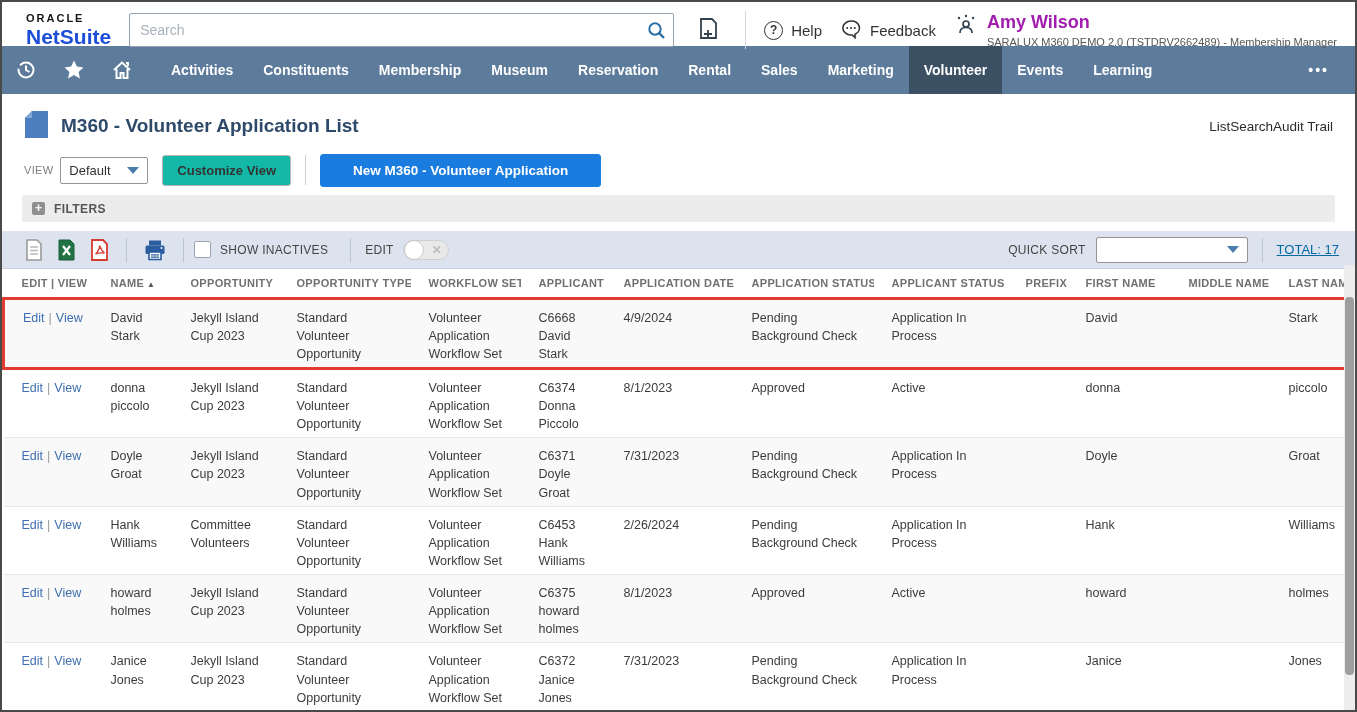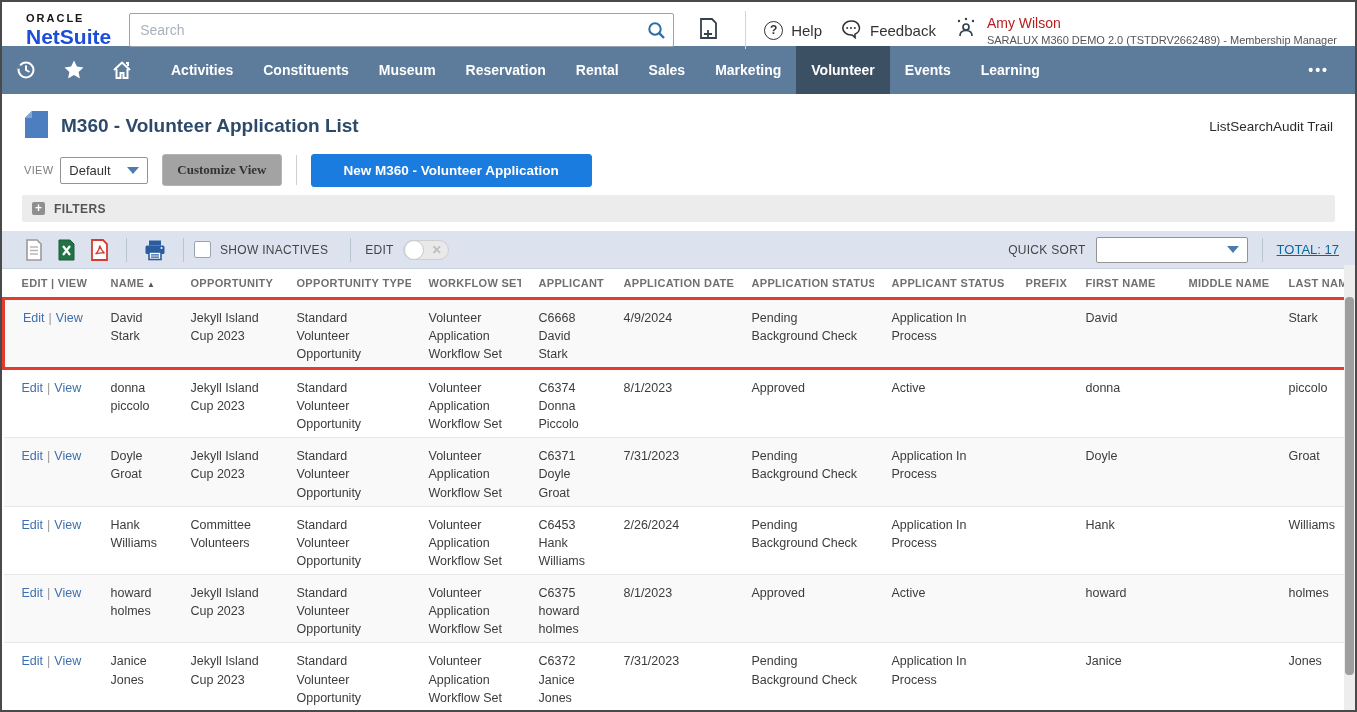--- a/index.html
+++ b/index.html
@@ -18,21 +18,21 @@
   .search-wrap input { flex:1; border:none; outline:none; font-size:14px; color:#333; padding:0 10px;
     font-family:"Liberation Sans", sans-serif; }
   .search-wrap input::placeholder { color:#a9b2bc; }
   .search-icon { width:34px; display:flex; align-items:center; justify-content:center; cursor:pointer; }
   .hdr-right { margin-left:auto; display:flex; align-items:center; gap:18px; }
   .vdiv { width:1px; height:38px; background:#d6d6d6; }
   .hdr-item { display:flex; align-items:center; gap:8px; font-size:15px; color:#333; cursor:pointer; }
   .qmark { width:19px; height:19px; border:1.5px solid #333; border-radius:50%; display:flex; align-items:center;
     justify-content:center; font-size:12px; font-weight:bold; color:#333; }
   .user-block { display:flex; align-items:flex-start; gap:9px; }
-  .user-text .name { font-size:14px; font-weight:normal; color:#b91c1c; }
+  .user-text .name { font-size:18px; font-weight:bold; color:#a21caf; }
   .user-text .role { font-size:11px; color:#555; margin-top:3px; }
   
   .navbar { height:48px; background:var(--navbar,#5d7b9b); display:flex; align-items:stretch; color:#fff; }
   .nav-icon-btn { width:48px; display:flex; align-items:center; justify-content:center; cursor:pointer; }
   .nav-items { display:flex; align-items:stretch; margin-left:10px; }
   .nav-item { display:flex; align-items:center; padding:0 15px; font-size:14px; font-weight:bold;
     color:#fff; cursor:pointer; }
   .nav-item.active { background:var(--navbar-active,#3c5064); }
   .nav-overflow { margin-left:auto; display:flex; align-items:center; padding:0 26px; font-size:14px;
     font-weight:bold; letter-spacing:2px; cursor:pointer; }
@@ -42,23 +42,23 @@
   .page-links { margin-left:auto; display:flex; }
   .page-link { font-size:13.5px; color:#2b2b2b; cursor:pointer; }
   
   .controls { height:40px; display:flex; align-items:center; padding:0 22px; margin-top:4px; }
   .view-label { font-size:11px; color:#7d7d7d; margin-right:7px; letter-spacing:.3px; }
   .select-box { background:#fff; border:1px solid #949494; border-radius:2px; height:27px;
     display:flex; align-items:center; padding:0 8px; gap:2px; cursor:pointer; }
   .select-box .val { font-size:13px; color:#333; }
   .chev { width:0; height:0; border-left:6px solid transparent; border-right:6px solid transparent;
     border-top:7px solid #4a7dae; }
-  .btn-gray { margin-left:14px; background:#a3a3a3; border:1px solid #b5b5b5; border-radius:3px;
+  .btn-gray { margin-left:14px; background:#14b8a6; border:1px solid #b5b5b5; border-radius:3px;
     font-size:13px; font-weight:bold; color:#333; padding:7px 14px; cursor:pointer;
-    font-family:Liberation Serif, serif;text-align:center; }
+    font-family:Liberation Sans, sans-serif;text-align:center; }
   .ctrl-div { width:1px; height:30px; background:#cfcfcf; margin:0 14px; }
   .btn-primary { background:var(--primary-button,#1b7ce0); border:1px solid var(--primary-button,#1b7ce0);
     border-radius:3px; font-size:13.5px; font-weight:bold; color:#fff; padding:8px 32px; cursor:pointer;
     font-family:"Liberation Sans", sans-serif; }
   
   .filters-bar { margin:5px 20px 0 20px; height:27px; background:#ececec; border-radius:2px;
     display:flex; align-items:center; padding:0 10px; cursor:pointer; }
   .plus-box { width:13px; height:13px; background:#8f8f8f; border-radius:2px; color:#fff; font-size:12px;
     line-height:12px; text-align:center; font-weight:bold; }
   .filters-label { font-size:12px; font-weight:bold; color:#555; margin-left:9px; letter-spacing:.4px; }
@@ -175,20 +175,21 @@
     <span class="nav-icon-btn">
       <svg width="24" height="24" viewBox="0 0 24 24">
           <path d="M4 12 L12 4.5 L20 12" fill="none" stroke="#fff" stroke-width="2"></path>
           <path d="M6.5 11 V20 h4 v-5 h3 v5 h4 V11" fill="none" stroke="#fff" stroke-width="2"></path>
           <path d="M16 5 h2 v3" fill="none" stroke="#fff" stroke-width="2"></path>
         </svg>
     </span>
     <div class="nav-items">
         <div class="nav-item">Activities</div>
         <div class="nav-item">Constituents</div>
+        <div class="nav-item">Membership</div>
         <div class="nav-item">Museum</div>
         <div class="nav-item">Reservation</div>
         <div class="nav-item">Rental</div>
         <div class="nav-item">Sales</div>
         <div class="nav-item">Marketing</div>
         <div class="nav-item active">Volunteer</div>
         <div class="nav-item">Events</div>
         <div class="nav-item">Learning</div>
       </div>
     <span class="nav-overflow">•••</span>

